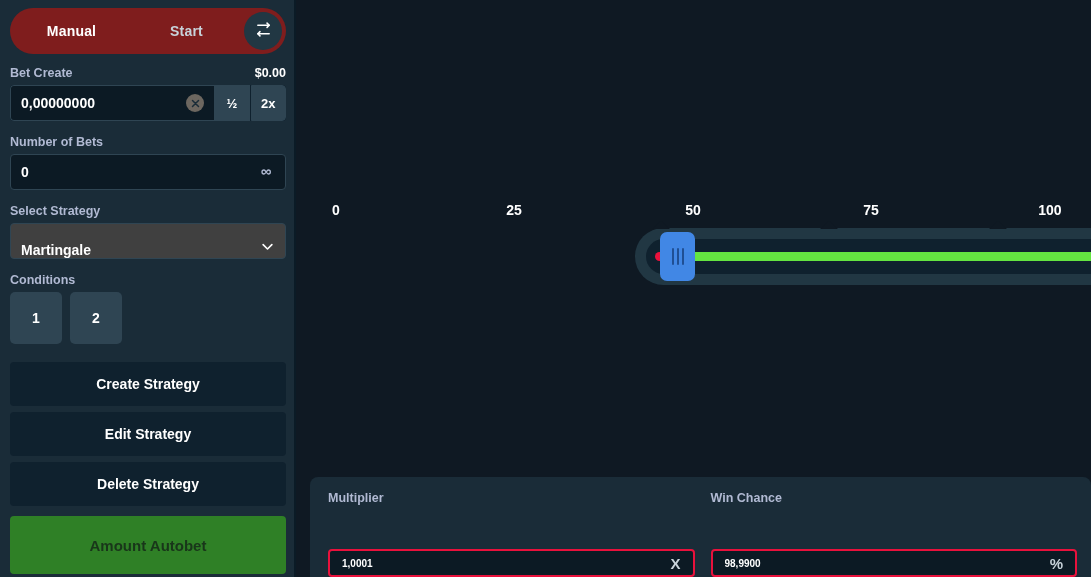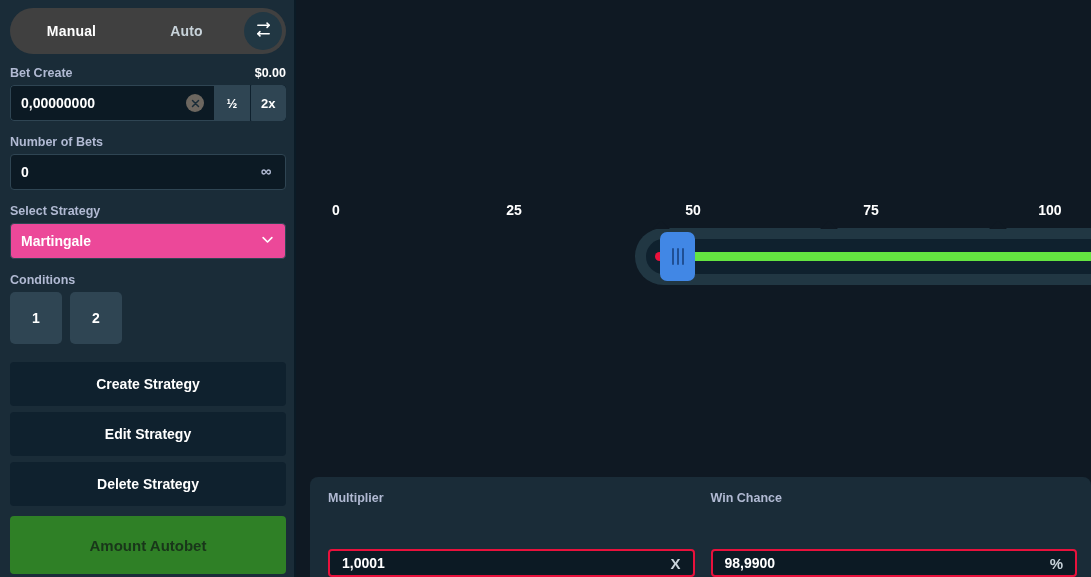--- a/index.html
+++ b/index.html
@@ -34,21 +34,21 @@
     content: "";
     position: absolute;
     top: 0; right: 0; bottom: 0;
     width: 2px;
     background: #0b1b26;
   }
 
   
   .mode-toggle {
     height: 46px;
-    background: #404040;
+    background: #7f1d1d;
     border-radius: 24px;
     display: flex;
     align-items: flex-end;
     position: relative;
     padding: 4px;
     margin-bottom: 12px;
   }
   .mode-tab {
     flex: 1;
     text-align: center;
@@ -183,25 +183,25 @@
     color: #b1bad3;
     display: flex;
     align-items: center;
     cursor: pointer;
   }
   .suffix-icon svg { width: 16px; height: 16px; }
 
   
   .select-box {
     height: 36px;
-    background: #ec4899;
+    background: #404040;
     border: 1px solid #2f4553;
     border-radius: 4px;
     display: flex;
-    align-items: center;
+    align-items: flex-end;
     justify-content: space-between;
     padding: 0 10px;
     margin-bottom: 14px;
     cursor: pointer;
   }
   .select-value {
     font-size: 14px;
     font-weight: bold;
     color: #ffffff;
   }
@@ -391,42 +391,42 @@
     padding: 0 12px;
   }
   .bp-input.error { border: 2px solid #e9113c; }
   .bp-input input {
     flex: 1;
     background: transparent;
     border: none;
     outline: none;
     color: #ffffff;
     font-family: "Liberation Sans", sans-serif;
-    font-size: 14px;
+    font-size: 10px;
     font-weight: bold;
     min-width: 0;
   }
   .bp-suffix {
     color: #c8d3da;
     font-size: 15px;
     font-weight: bold;
     display: flex;
     align-items: center;
     cursor: pointer;
   }
   .bp-suffix svg { width: 17px; height: 17px; }
 </style>
 </head>
 <body>
 
 <div class="sidebar">
 
   <div class="mode-toggle">
     <div class="mode-tab active">Manual</div>
-    <div class="mode-tab inactive">Auto</div>
+    <div class="mode-tab inactive">Start</div>
     <div class="mode-extra">
       <span>
         <svg viewBox="0 0 24 24" fill="none" stroke="#ffffff" stroke-width="2.2" stroke-linecap="round" stroke-linejoin="round">
           <path d="M17 3l3 3-3 3"></path>
             <path d="M4 6h16"></path>
           <path d="M7 21l-3-3 3-3"></path>
             <path d="M20 18H4"></path>
         </svg>
       </span>
     </div>

